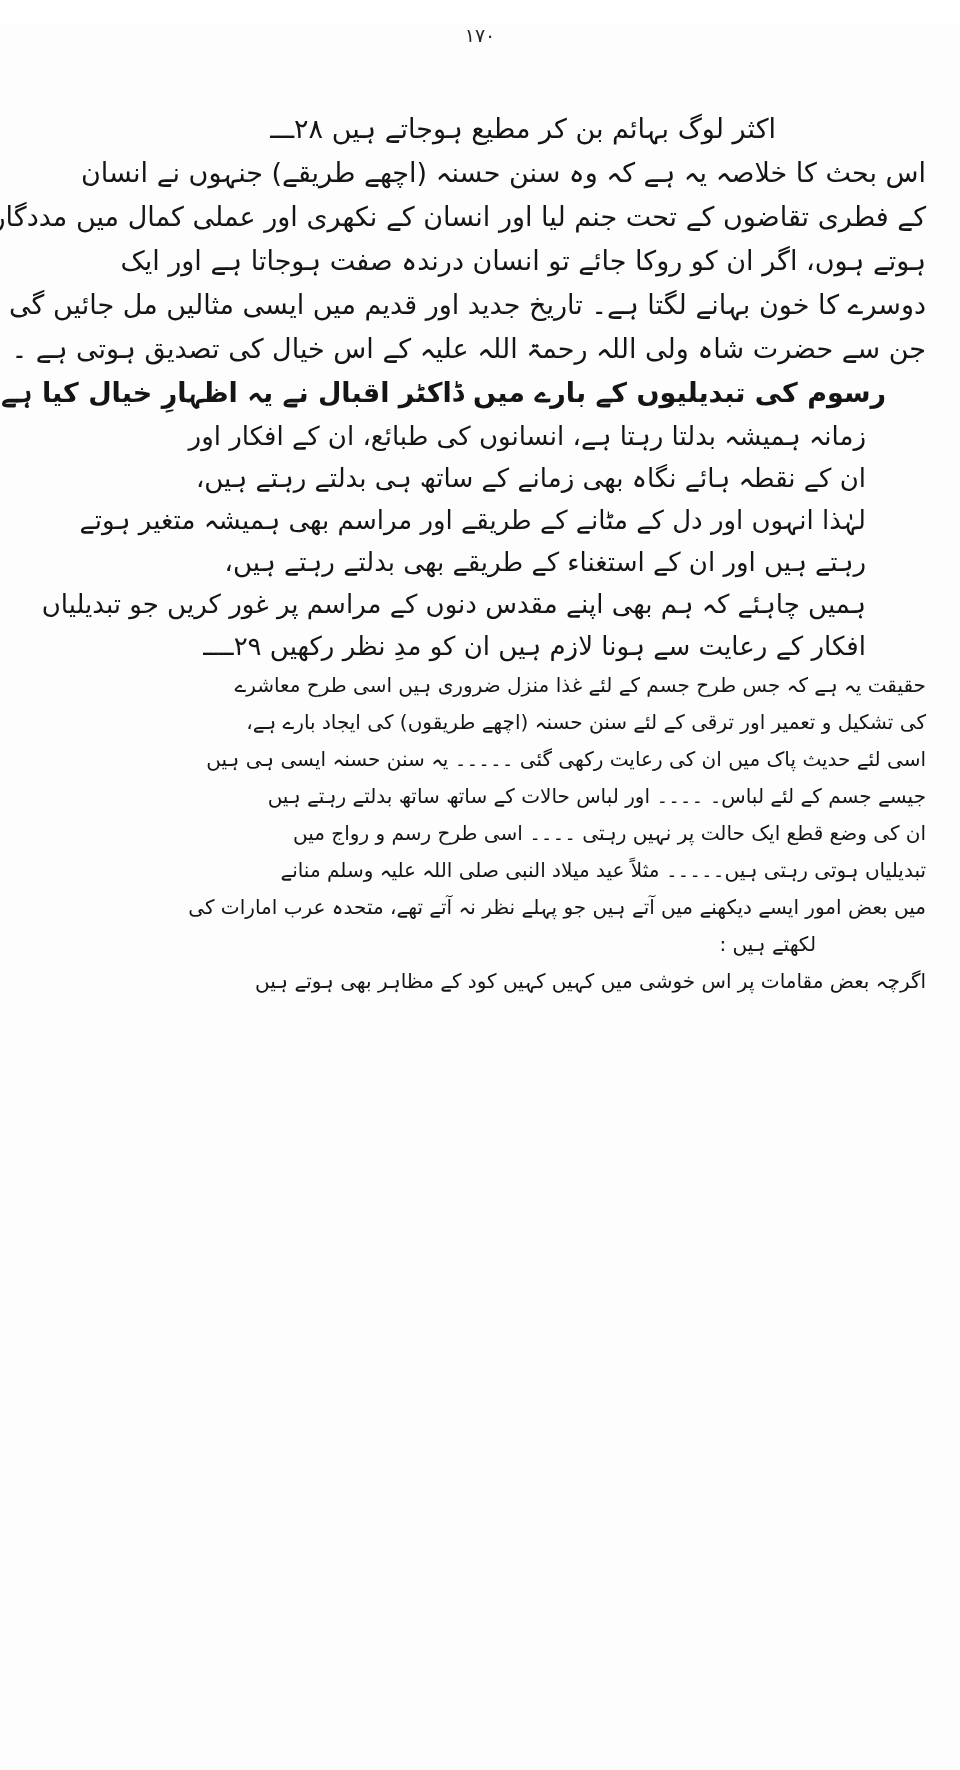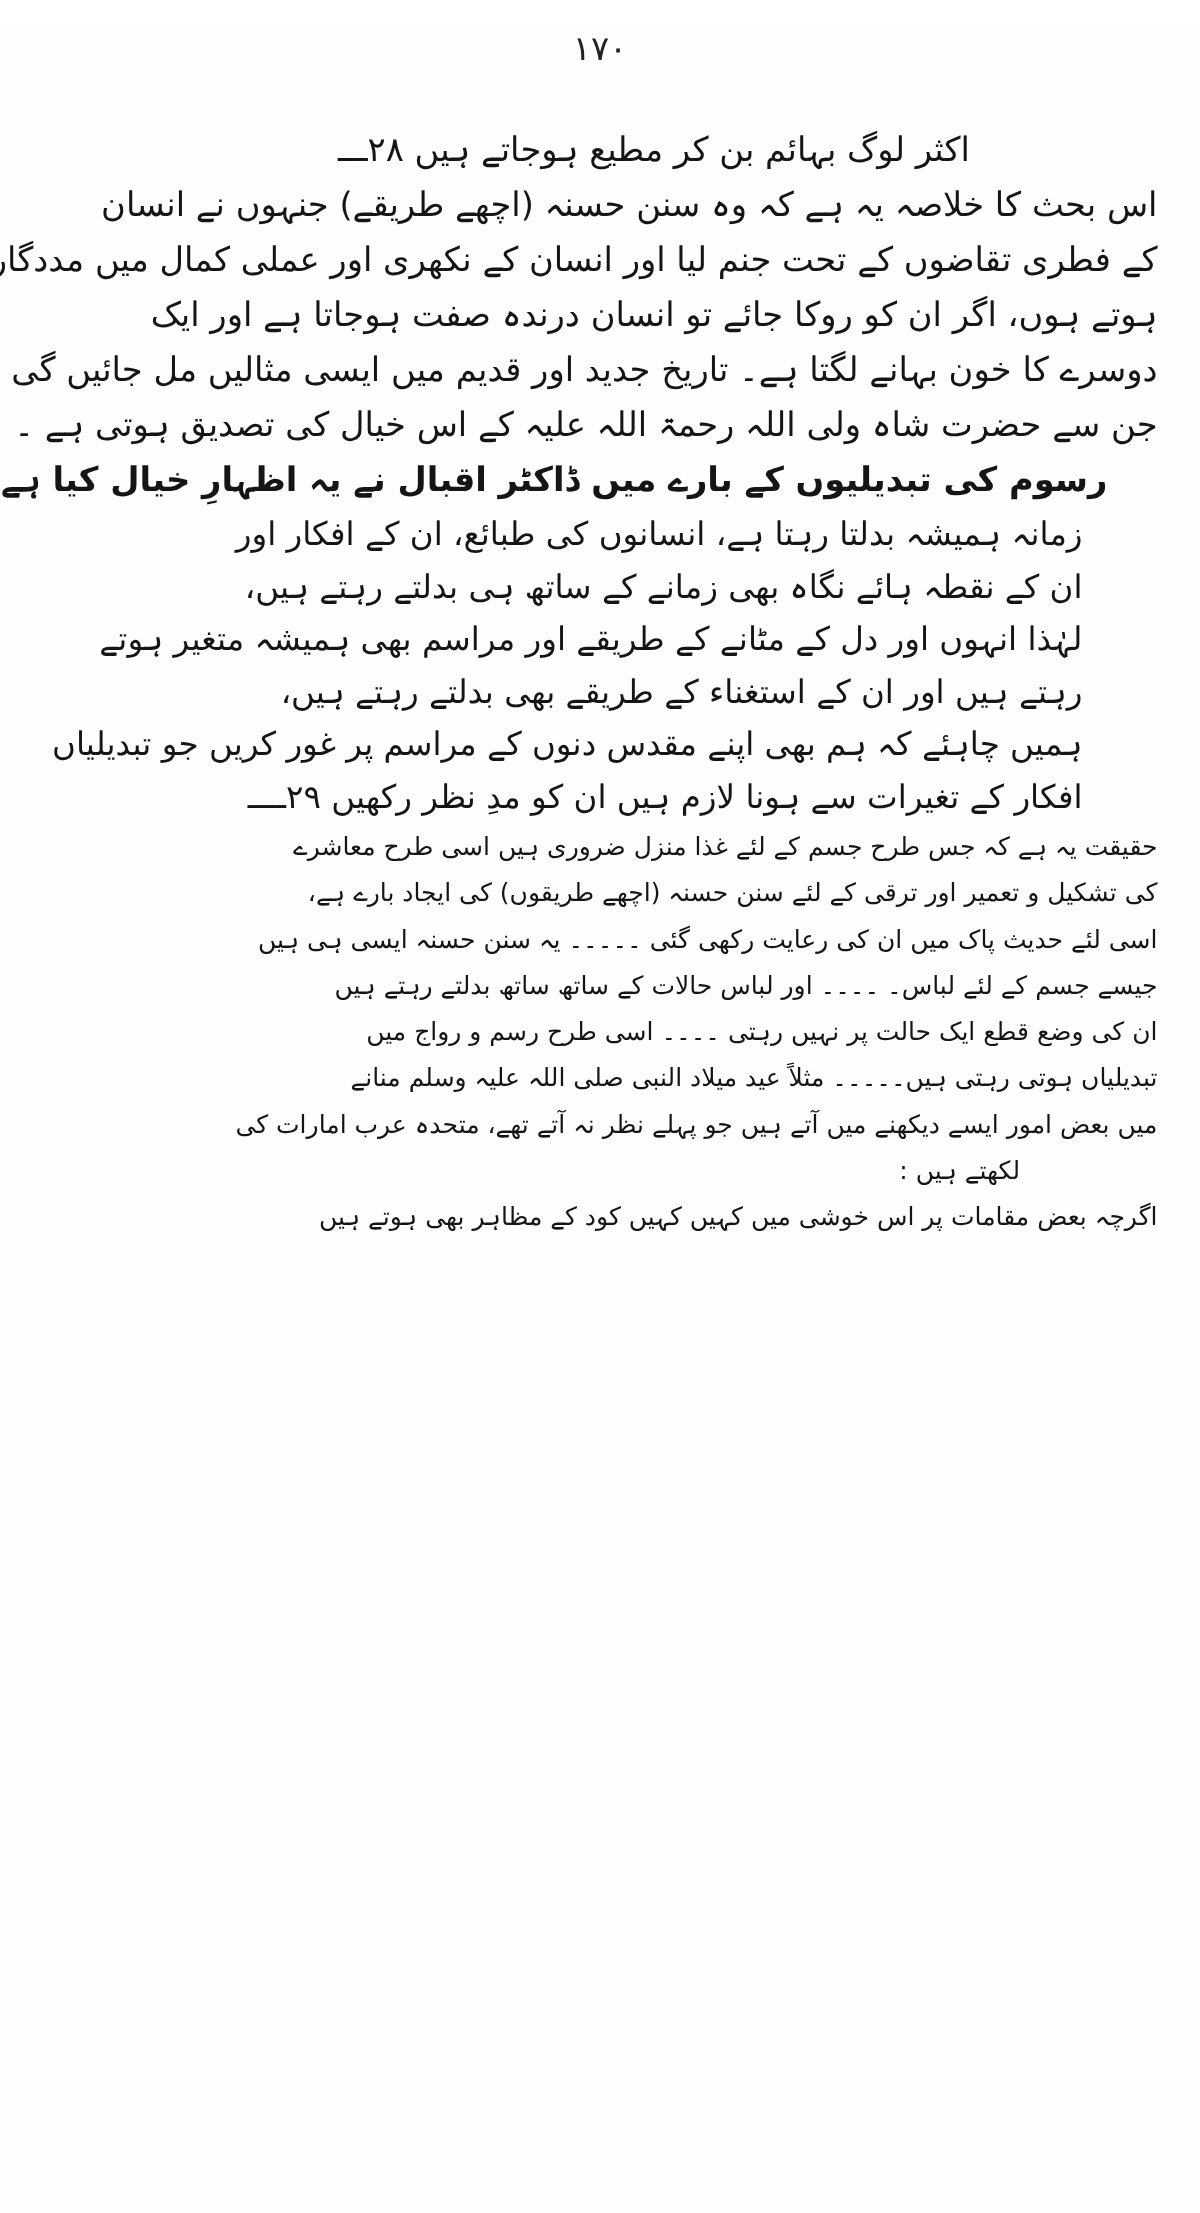--- a/index.html
+++ b/index.html
@@ -18,32 +18,32 @@
   .page {
     width: 960px;
     height: 1770px;
     position: relative;
     background: #fdfdfd;
     box-sizing: border-box;
     padding: 0;
   }
   .page-number {
     text-align: center;
-    font-size: 27px;
+    font-size: 19px;
     direction: rtl;
     margin-top: 24px;
     letter-spacing: 1px;
     color: #222;
   }
   .body-text {
     direction: rtl;
     text-align: right;
     unicode-bidi: embed;
     padding: 0 34px 0 26px;
-    margin-top: 52px;
+    margin-top: 69px;
   }
   .line {
     font-size: 27px;
     line-height: 1.0;
     white-space: nowrap;
     color: #151515;
     margin-bottom: 17px;
     letter-spacing: 0px;
   }
   .line.small {
@@ -88,21 +88,21 @@
     <div class="line">جن سے حضرت شاہ ولی اللہ رحمۃ اللہ علیہ کے اس خیال کی تصدیق ہوتی ہے ۔</div>
 
     <div class="line indent-4">رسوم کی تبدیلیوں کے بارے میں ڈاکٹر اقبال نے یہ اظہارِ خیال کیا ہے :</div>
 
     <div class="quote-block">
       <div class="line">زمانہ ہمیشہ بدلتا رہتا ہے، انسانوں کی طبائع، ان کے افکار اور</div>
       <div class="line">ان کے نقطہ ہائے نگاہ بھی زمانے کے ساتھ ہی بدلتے رہتے ہیں،</div>
       <div class="line">لہٰذا انہوں اور دل کے مٹانے کے طریقے اور مراسم بھی ہمیشہ متغیر ہوتے</div>
       <div class="line">رہتے ہیں اور ان کے استغناء کے طریقے بھی بدلتے رہتے ہیں،</div>
       <div class="line">ہمیں چاہئے کہ ہم بھی اپنے مقدس دنوں کے مراسم پر غور کریں جو تبدیلیاں</div>
-      <div class="line">افکار کے تغیرات سے ہونا لازم ہیں ان کو مدِ نظر رکھیں ۲۹ــــ</div>
+      <div class="line">افکار کے رعایت سے ہونا لازم ہیں ان کو مدِ نظر رکھیں ۲۹ــــ</div>
     </div>
 
     <div class="line small tail-line">حقیقت یہ ہے کہ جس طرح جسم کے لئے غذا منزل ضروری ہیں اسی طرح معاشرے</div>
     <div class="line small">کی تشکیل و تعمیر اور ترقی کے لئے سنن حسنہ (اچھے طریقوں) کی ایجاد بارے ہے،</div>
     <div class="line small">اسی لئے حدیث پاک میں ان کی رعایت رکھی گئی ۔۔۔۔۔ یہ سنن حسنہ ایسی ہی ہیں</div>
     <div class="line small">جیسے جسم کے لئے لباس۔ ۔۔۔۔ اور لباس حالات کے ساتھ ساتھ بدلتے رہتے ہیں</div>
     <div class="line small">ان کی وضع قطع ایک حالت پر نہیں رہتی ۔۔۔۔ اسی طرح رسم و رواج میں</div>
     <div class="line small">تبدیلیاں ہوتی رہتی ہیں۔۔۔۔۔ مثلاً عید میلاد النبی صلی اللہ علیہ وسلم منانے</div>
     <div class="line small">میں بعض امور ایسے دیکھنے میں آتے ہیں جو پہلے نظر نہ آتے تھے، متحدہ عرب امارات کی</div>
     <div class="line small indent-3">لکھتے ہیں :</div>

